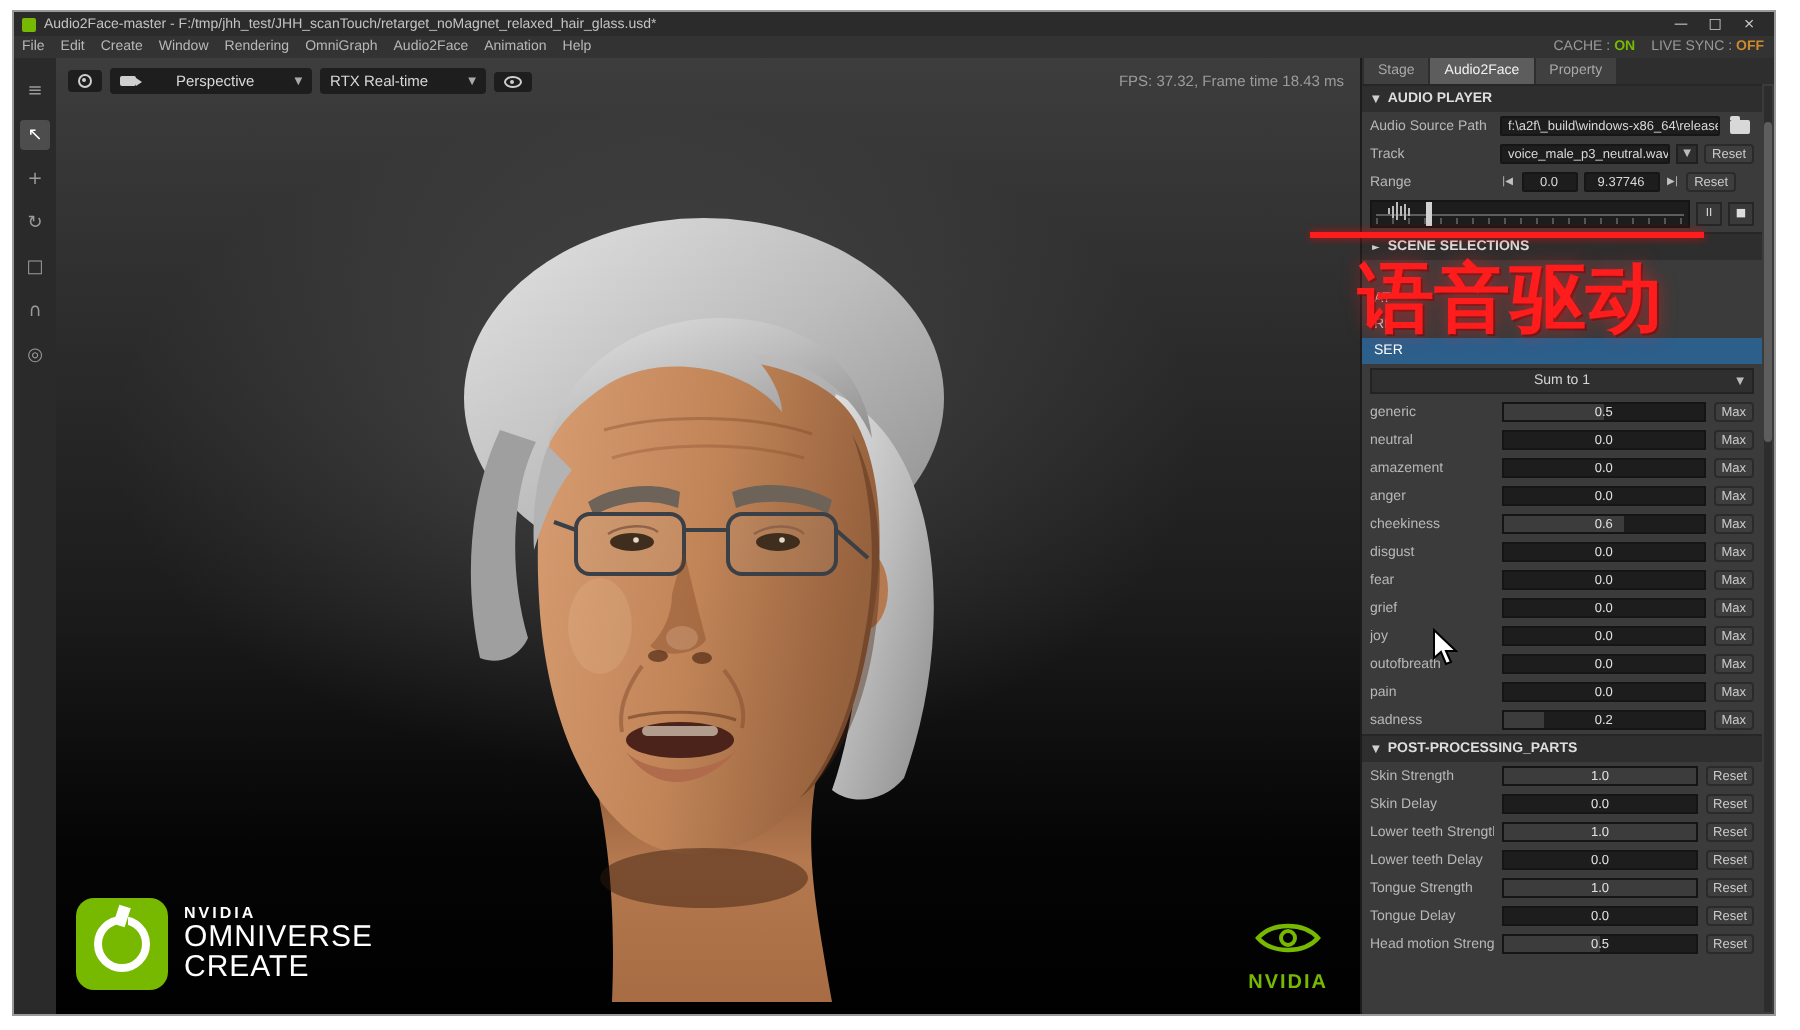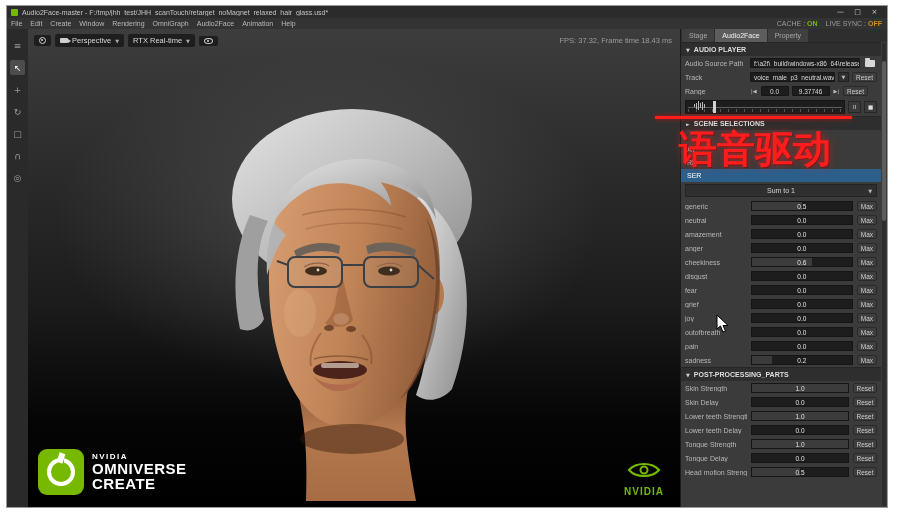--- a/index.html
+++ b/index.html
@@ -27,36 +27,36 @@
   .tool-icon{width:15px;height:15px;display:flex;align-items:center;justify-content:center;
              color:#9b9b9b;font-size:9px;border-radius:2px;font-family:"DejaVu Sans",sans-serif;}
   .tool-icon.active{background:#4d4d4d;color:#fff;}
   
   .viewport{flex:1;position:relative;overflow:hidden;border-right:1px solid #1c1c1c;
             background:linear-gradient(180deg,#3d3d3d 0%,#303030 22%,#1b1b1b 58%,#050505 82%,#000 100%);}
   .viewport::before{content:'';position:absolute;inset:0;
             background:radial-gradient(ellipse 58% 48% at 46% 40%, rgba(150,150,150,0.28), rgba(0,0,0,0) 72%);}
   .vp-toolbar{position:absolute;top:5px;left:6px;display:flex;gap:4px;z-index:6;align-items:center;}
   .vp-pill{background:rgba(22,22,22,0.8);border-radius:2px;color:#d8d8d8;font-size:7.5px;
-           padding:2px 5px;display:flex;gap:4px;align-items:center;}
+           padding:2px 5px;display:flex;gap:20px;align-items:center;}
   .icon-gear{width:7px;height:7px;border:1.5px solid #cfcfcf;border-radius:50%;position:relative;box-sizing:border-box;}
   .icon-gear::after{content:'';position:absolute;left:1px;top:1px;width:2px;height:2px;background:#cfcfcf;border-radius:50%;}
   .icon-camera{width:8px;height:5px;background:#cfcfcf;border-radius:1px;position:relative;}
   .icon-camera::after{content:'';position:absolute;right:-3px;top:0.5px;border-left:3px solid #cfcfcf;
            border-top:2px solid transparent;border-bottom:2px solid transparent;}
   .icon-eye{width:9px;height:6px;border:1px solid #cfcfcf;border-radius:50%;position:relative;box-sizing:border-box;}
   .icon-eye::after{content:'';position:absolute;left:2.5px;top:1px;width:2px;height:2px;background:#cfcfcf;border-radius:50%;}
   .caret-sm{font-size:5px;color:#aaa;font-family:"DejaVu Sans",sans-serif;}
   .vp-stats{position:absolute;top:7px;right:8px;font-size:7.5px;color:#9c9c9c;z-index:6;}
   .head-wrap{position:absolute;left:152px;top:58px;width:334px;height:414px;z-index:2;}
   
   .ov-logo{position:absolute;left:10px;bottom:12px;display:flex;gap:8px;align-items:center;z-index:6;}
   .ov-text{color:#fff;line-height:1.02;}
   .ov-nvidia{font-size:8px;letter-spacing:1.5px;font-weight:bold;}
-  .ov-big{font-size:15px;font-weight:bold;letter-spacing:0.5px;}
+  .ov-big{font-size:15px;font-weight:normal;letter-spacing:0.5px;}
   
   .nv-logo{position:absolute;right:16px;bottom:10px;text-align:center;z-index:6;}
   .nv-word{font-size:10px;font-weight:bold;color:#76b900;letter-spacing:1px;margin-top:1px;}
   
   .panel{width:206px;background:#3b3b3b;position:relative;flex-shrink:0;display:flex;flex-direction:column;}
   .panel-tabs{display:flex;height:13px;background:#2e2e2e;gap:1px;padding-left:1px;flex-shrink:0;}
   .panel-tab{padding:0 7px;line-height:13px;background:#404040;color:#a8a8a8;font-size:7px;}
   .panel-tab.active{background:#5d5d5d;color:#f2f2f2;}
   .panel-body{flex:1;overflow:hidden;padding-right:6px;}
   .sec{height:13px;background:#2e2e2e;display:flex;align-items:center;padding:0 5px;gap:4px;

